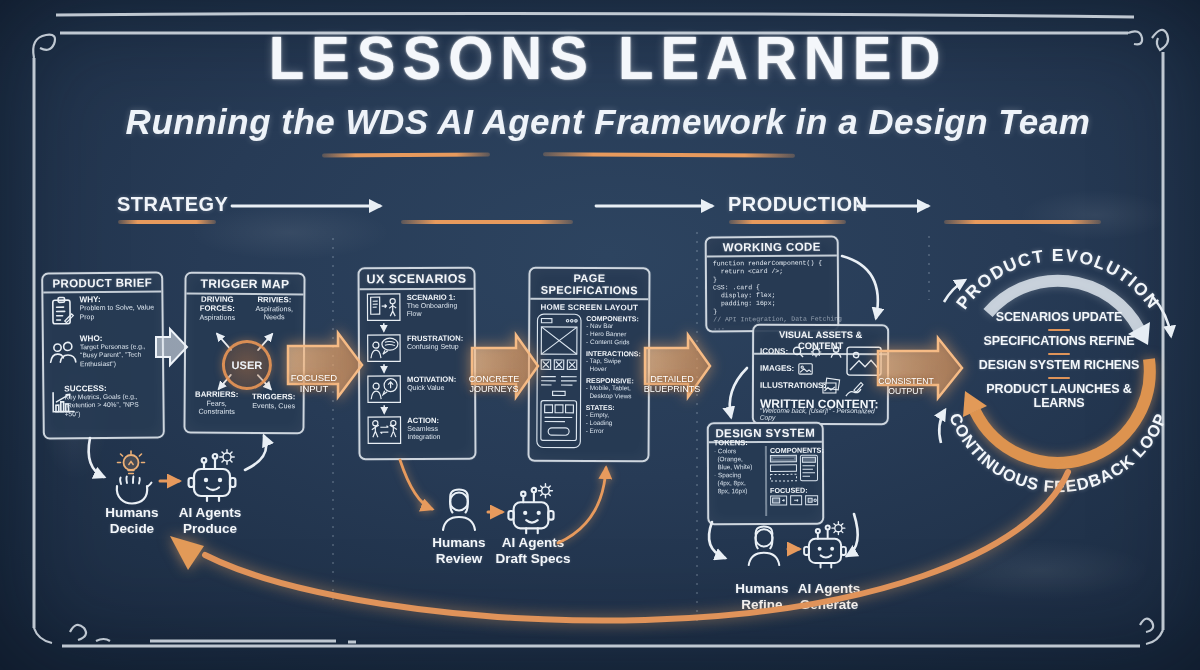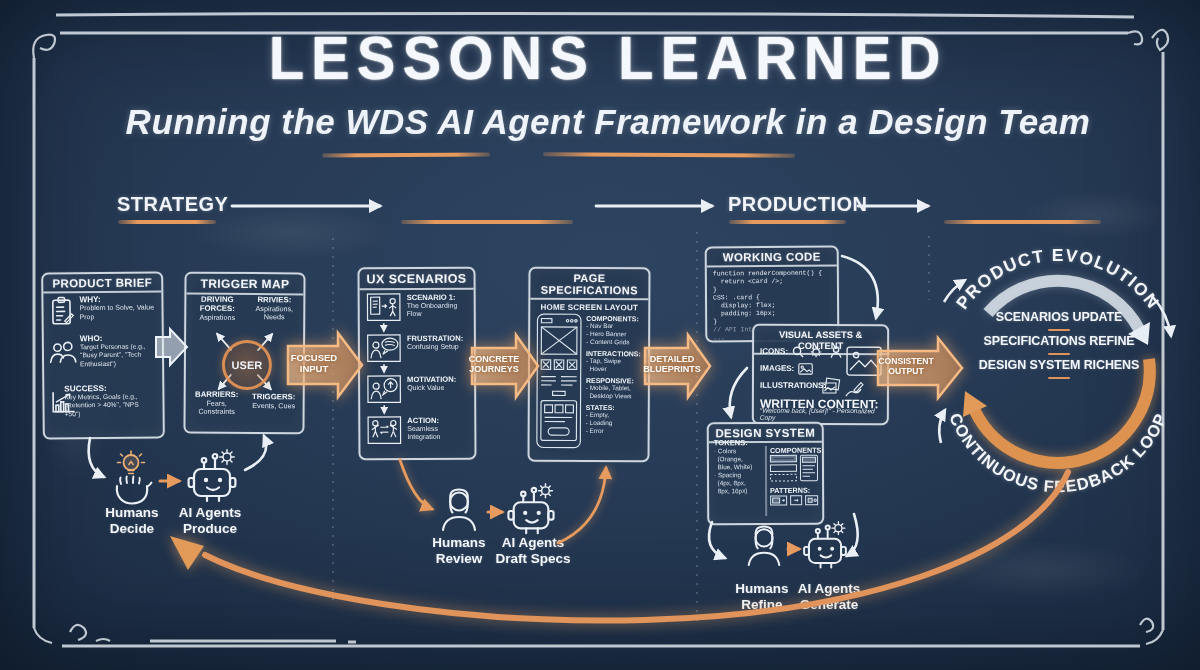--- a/index.html
+++ b/index.html
@@ -13,22 +13,22 @@
     text-shadow:0 0 2px #fff,0 0 9px rgba(255,255,255,.3);transform:scaleY(1.04);}
   .subtitle{left:0;right:0;top:102px;text-align:center;font-size:35px;font-style:italic;font-weight:700;letter-spacing:.5px;color:#eef3f9;
     text-shadow:0 0 6px rgba(255,255,255,.25);}
   .uline{position:absolute;height:4px;border-radius:3px;background:linear-gradient(90deg,rgba(232,155,90,.25),#e79a5d 20%,#e79a5d 80%,rgba(232,155,90,.25));}
   .phase{position:absolute;font-size:20px;font-weight:800;letter-spacing:.5px;color:#f1f5fa;text-shadow:0 0 4px rgba(255,255,255,.25);white-space:nowrap;}
   .cbox{position:absolute;border:2.5px solid rgba(236,242,248,.85);border-radius:7px;background:rgba(39,58,83,.93);
     box-shadow:0 0 0 1px rgba(255,255,255,.05), inset 0 0 16px rgba(255,255,255,.05);}
   .cbox-title{text-align:center;font-weight:800;letter-spacing:.4px;border-bottom:2px solid rgba(236,242,248,.8);padding:3px 2px 2px;color:#f3f6fa;text-shadow:0 0 3px rgba(255,255,255,.25);}
   .lbl{font-weight:800;color:#f2f6fa;}
   .txt{color:#dde6ef;}
-  .flow-label{position:absolute;text-align:center;font-weight:700;color:#fff;line-height:1.12;
-    text-shadow:0 0 4px rgba(110,55,10,.9),0 0 7px rgba(255,205,160,.5);z-index:6;}
+  .flow-label{position:absolute;text-align:center;font-weight:400;color:#fff;line-height:1.12;
+    text-shadow:0 0 4px rgba(110,55,10,.9),0 0 7px rgba(255,205,160,.5);z-index:6;margin-top:20px;}
   .hai-label{position:absolute;text-align:center;font-size:13.5px;font-weight:700;line-height:1.16;color:#f2f6fa;text-shadow:0 0 3px rgba(255,255,255,.2);}
   .evo-list{position:absolute;left:978px;top:311px;width:162px;text-align:center;z-index:5;}
   .evo-item{font-size:12.5px;font-weight:800;line-height:1.08;letter-spacing:-.1px;color:#f3f7fb;text-shadow:0 0 3px rgba(255,255,255,.25);}
   .evo-div{width:22px;height:2.5px;background:#df9459;margin:4px auto;border-radius:2px;}
   svg{overflow:visible;}
   svg text{font-family:"Liberation Sans",sans-serif;}
   .ovl{position:absolute;inset:0;pointer-events:none;}
   .code-line{font-family:"Liberation Mono","DejaVu Sans Mono",monospace;font-size:6.5px;line-height:1.24;white-space:pre;color:#e3eaf2;}
   .code-line.dim{opacity:.55;}
   .spec-label{font-size:7px;font-weight:800;margin-top:4px;color:#f2f6fa;}
@@ -294,21 +294,21 @@
       <div class="spec-label">RESPONSIVE:</div>
       <div class="spec-line">- Mobile, Tablet,</div>
       <div class="spec-line">  Desktop Views</div>
       <div class="spec-label">STATES:</div>
       <div class="spec-line">- Empty,</div>
       <div class="spec-line">- Loading</div>
       <div class="spec-line">- Error</div>
     </div>
   </div>
 
-  <div class="cbox" style="left:705px;top:236px;width:130px;height:92px;transform:rotate(-.4deg);margin-top:10px;">
+  <div class="cbox" style="left:705px;top:236px;width:130px;height:92px;transform:rotate(-.4deg);">
     <div class="cbox-title" style="font-size:11.5px;">WORKING CODE</div>
     <div style="padding:3px 6px;">
       <div class="code-line">function renderComponent() {</div>
       <div class="code-line">  return &lt;Card /&gt;;</div>
       <div class="code-line">}</div>
       <div class="code-line">CSS: .card {</div>
       <div class="code-line">  display: flex;</div>
       <div class="code-line">  padding: 16px;</div>
       <div class="code-line">}</div>
       <div class="code-line dim">// API Integration, Data Fetching</div>
@@ -375,21 +375,21 @@
     <div class="abs lbl" style="left:61px;top:22px;font-size:7.2px;">COMPONENTS:</div>
     <svg class="abs" style="left:61px;top:31px;" width="48" height="28" viewBox="0 0 48 28" fill="none" stroke="#dbe5ef" stroke-width="1">
       <rect x=".5" y=".5" width="26" height="6.5" fill="rgba(219,229,239,.35)"></rect>
         <path d="M3 3.7 H24" stroke="rgba(40,58,82,.8)" stroke-width="1.4"></path>
       <rect x=".5" y="10" width="26" height="6.5"></rect>
       <rect x=".5" y="19.5" width="26" height="6.5" stroke-dasharray="2 2"></rect>
       <rect x="30.5" y=".5" width="17" height="25.5" rx="1.5"></rect>
         <rect x="32.5" y="2.5" width="13" height="5" fill="rgba(219,229,239,.3)"></rect>
         <path d="M32.5 11 H45 M32.5 14.5 H43 M32.5 18 H45 M32.5 21.5 H40"></path>
     </svg>
-    <div class="abs lbl" style="left:61px;top:62px;font-size:7.2px;">PATTERNS:</div>
+    <div class="abs lbl" style="left:61px;top:62px;font-size:7.2px;">FOCUSED:</div>
     <svg class="abs" style="left:61px;top:71px;" width="48" height="12" viewBox="0 0 48 12" fill="none" stroke="#dbe5ef" stroke-width="1">
       <rect x=".5" y="1" width="16" height="9"></rect>
         <rect x="2.5" y="3" width="7" height="5" fill="rgba(219,229,239,.3)"></rect>
         <path d="M12 5.5 L14.5 5.5 M14.5 5.5 L13.3 4.5 M14.5 5.5 L13.3 6.5"></path>
       <rect x="20.5" y="1" width="11" height="9"></rect>
         <path d="M24 5.5 H28 M28 5.5 L26.8 4.5 M28 5.5 L26.8 6.5"></path>
       <rect x="35.5" y="1" width="12" height="9"></rect>
         <rect x="38" y="3.5" width="4" height="4" fill="rgba(219,229,239,.3)"></rect>
         <circle cx="45" cy="5.5" r="1.2"></circle>
     </svg>
@@ -495,14 +495,15 @@
   <div class="hai-label" style="left:731px;top:581px;width:62px;">Humans Refine</div>
   <div class="hai-label" style="left:786px;top:581px;width:86px;">AI Agents Generate</div>
 
   <div class="evo-list">
     <div class="evo-item">SCENARIOS UPDATE</div>
     <div class="evo-div"></div>
     <div class="evo-item">SPECIFICATIONS REFINE</div>
     <div class="evo-div"></div>
     <div class="evo-item">DESIGN SYSTEM RICHENS</div>
     <div class="evo-div"></div>
+    <div class="evo-item">PRODUCT LAUNCHES &amp; LEARNS</div>
   </div>
 </div>
 
 </body></html>

